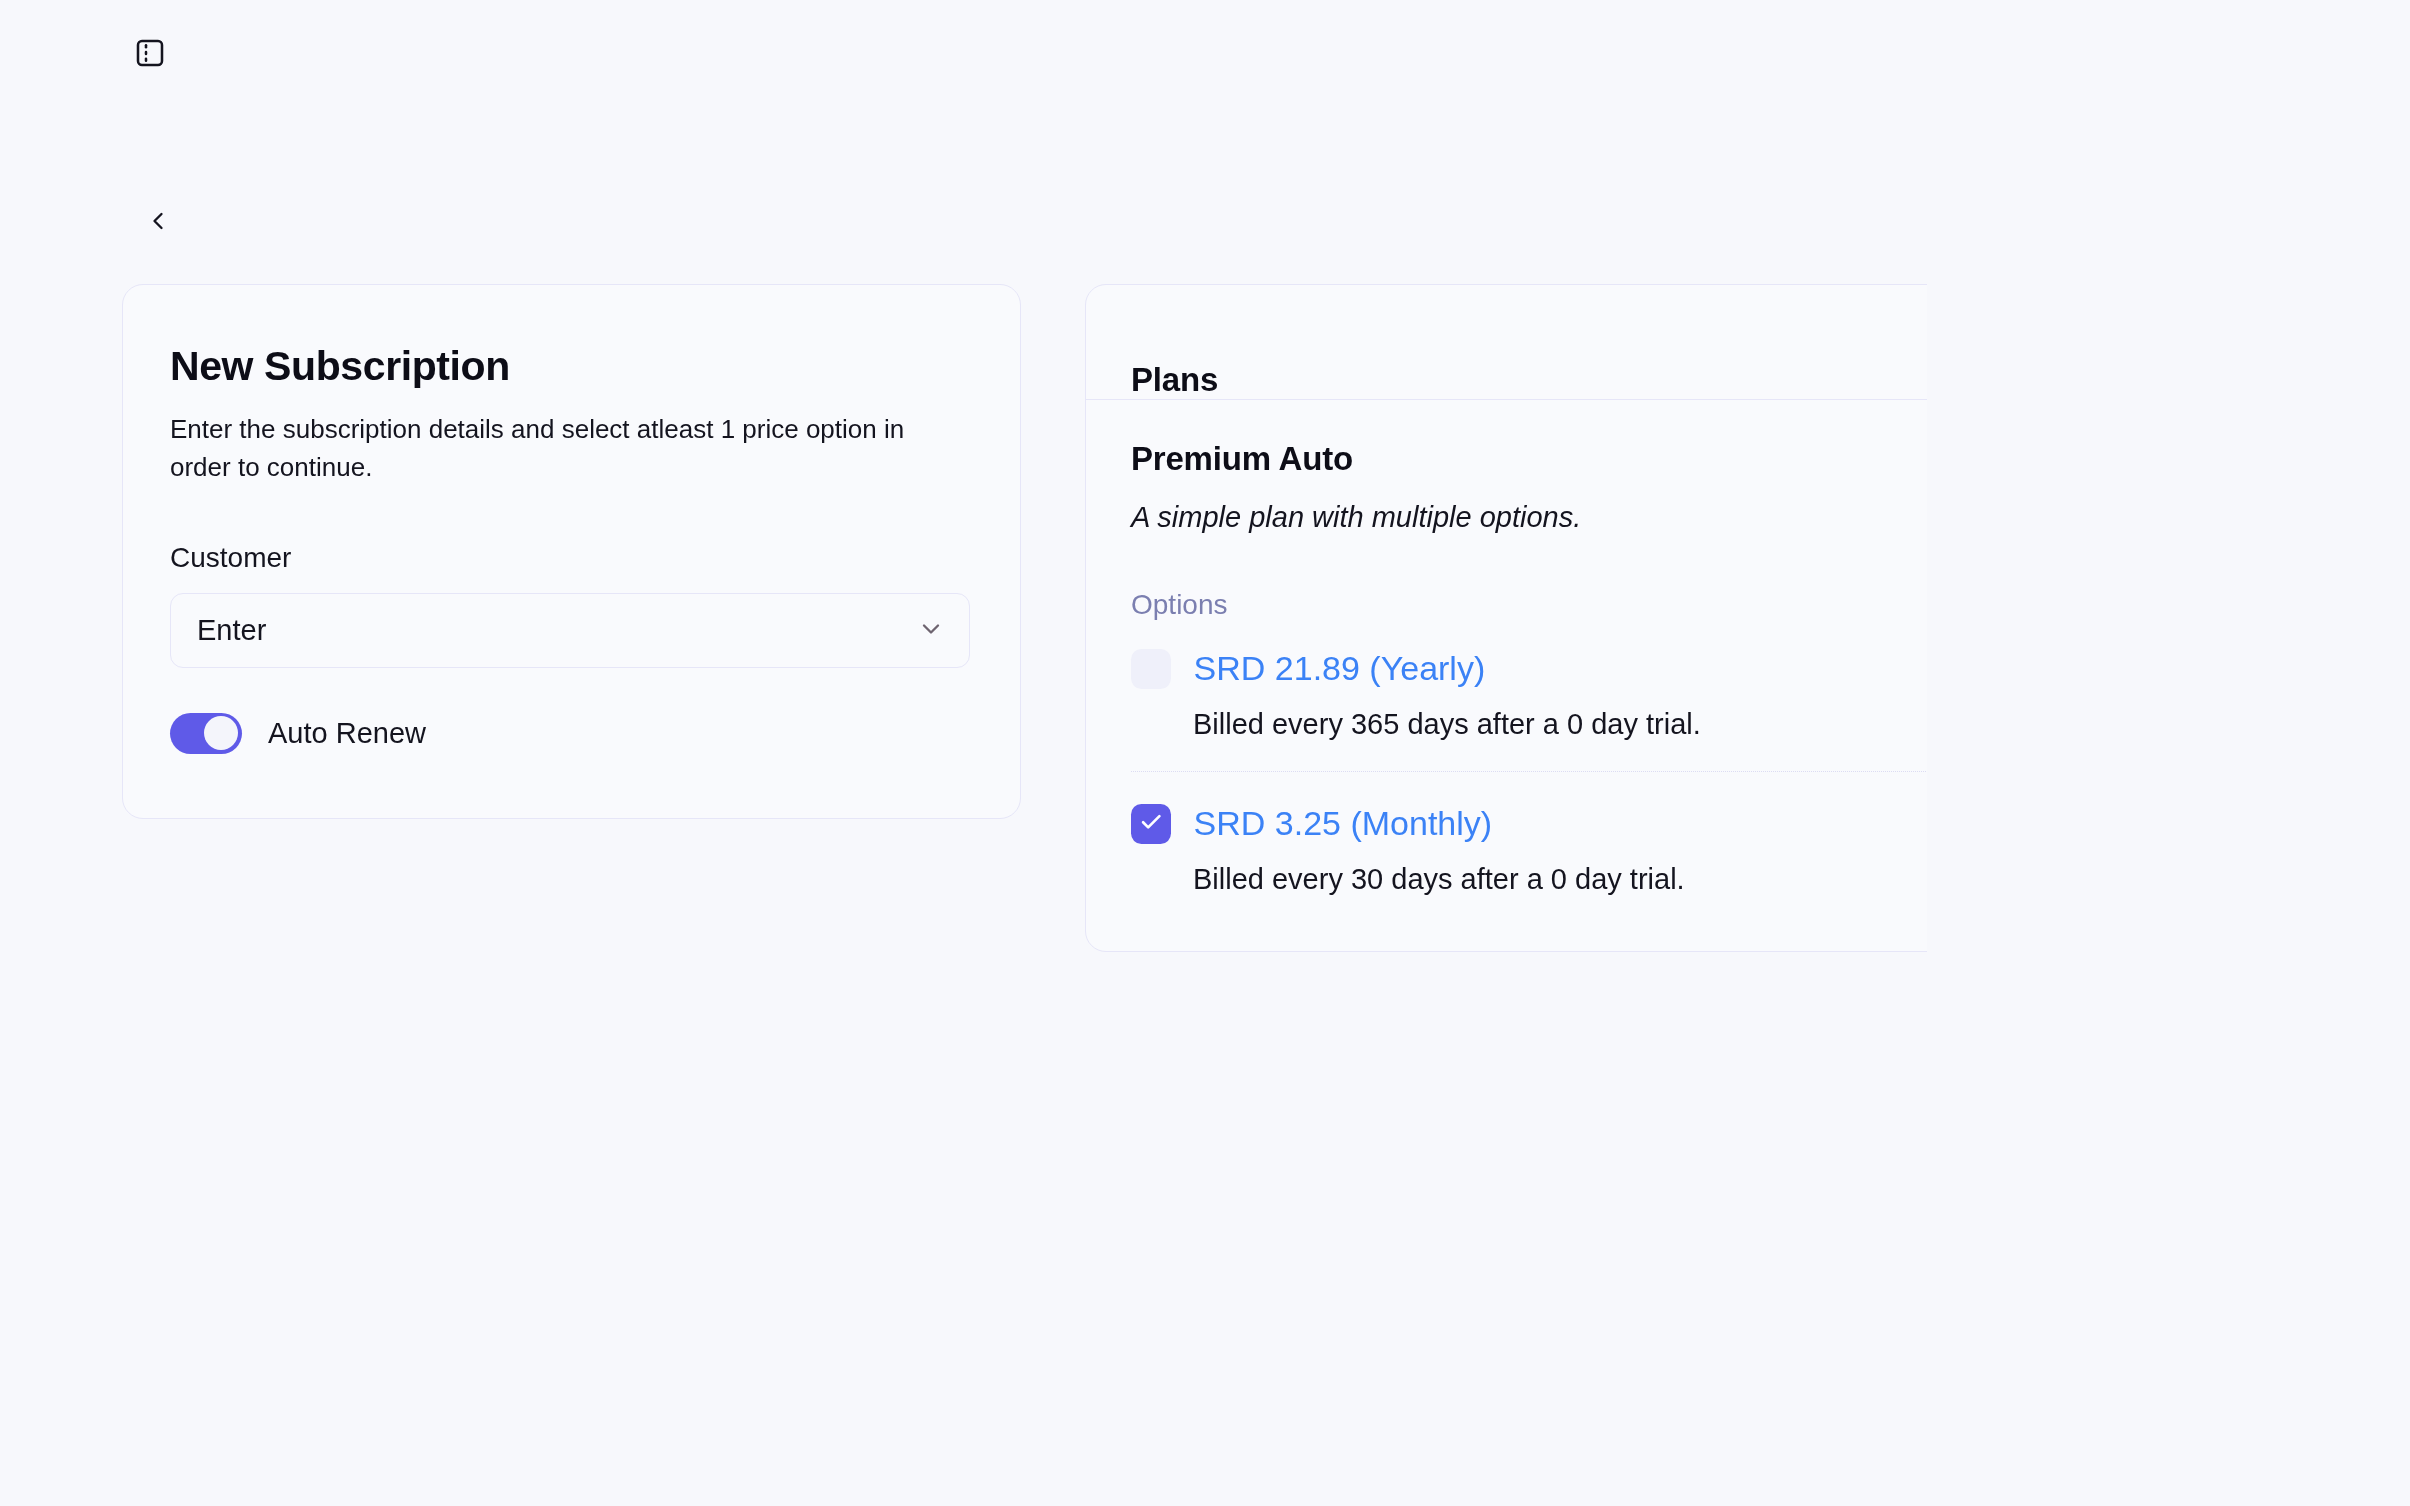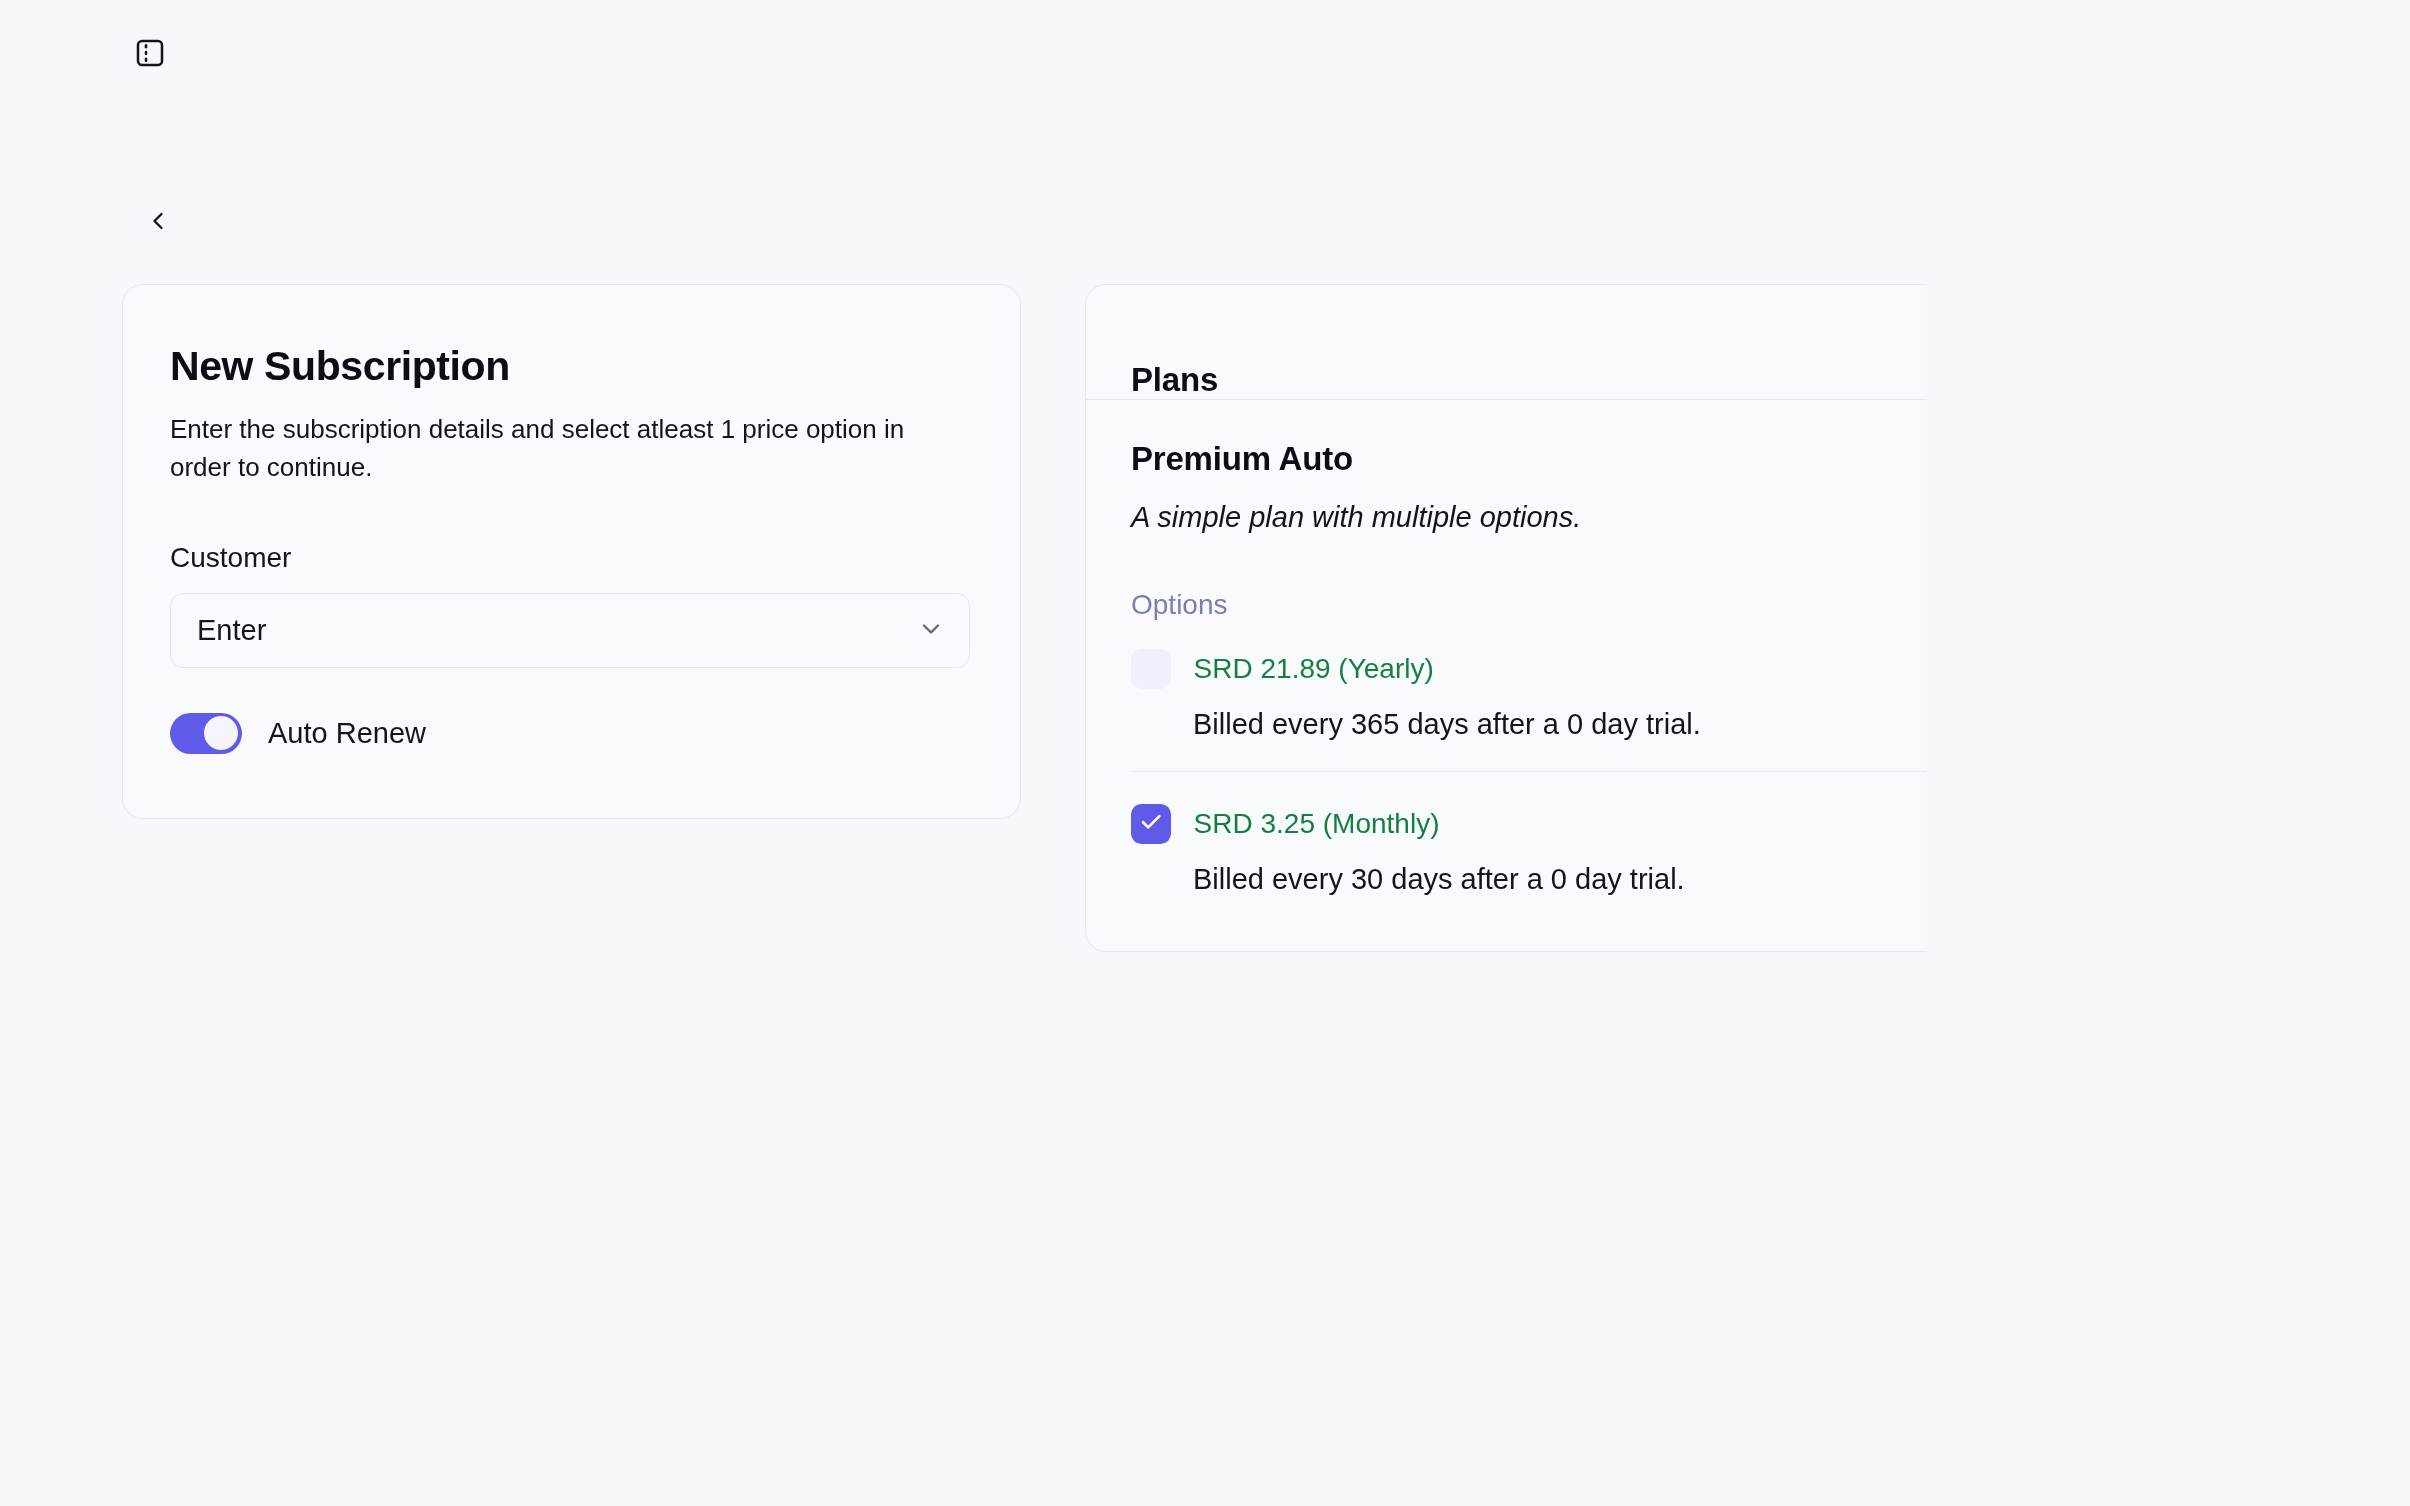--- a/index.html
+++ b/index.html
@@ -266,22 +266,22 @@
     flex: 0 0 40px;
     cursor: pointer;
     display: flex;
     align-items: center;
     justify-content: center;
     background: #eff0fa;
   }
   .checkbox.checked { background: #5f5ae8; }
 
   .option-price {
-    font-size: 28px;
-    color: #15803d;
+    font-size: 34px;
+    color: #3b82f6;
   }
   .option-sub {
     margin-top: 19px;
     margin-left: 62px;
     font-size: 29px;
     color: #14141f;
   }
 </style>
 </head>
 <body>

